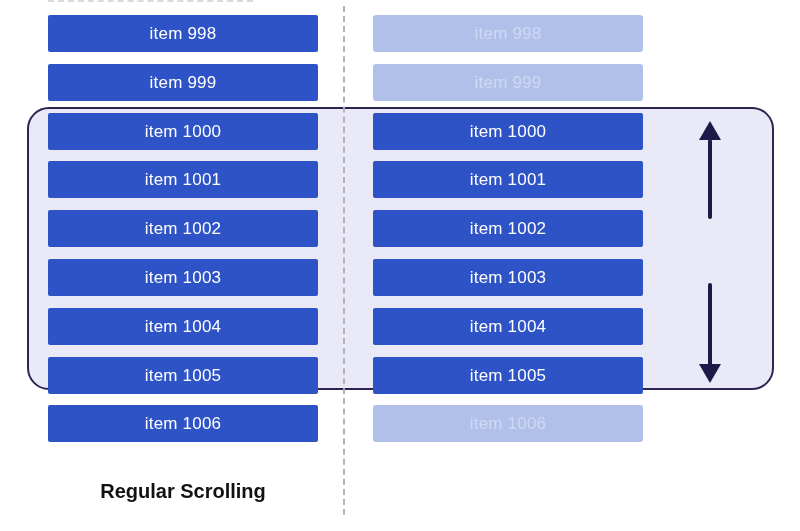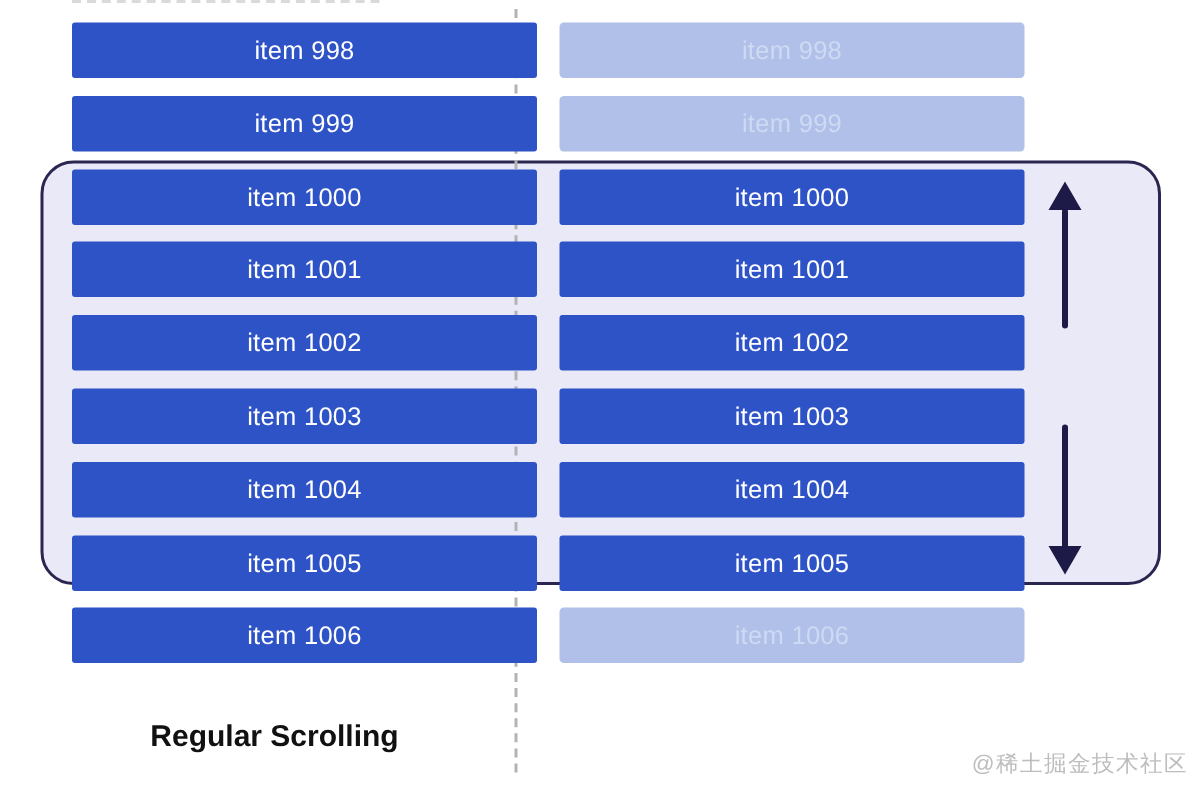--- a/index.html
+++ b/index.html
@@ -14,21 +14,21 @@
   }
   .divider {
     position:absolute; left:343px; top:6px; height:509px; width:0;
     border-left:2px dashed var(--divider);
   }
   .artifact {
     position:absolute; left:48px; top:0; width:205px; height:0;
     border-top:2px dashed #d2d2d2; opacity:.8;
   }
   .bar {
-    position:absolute; width:310px; height:37px; border-radius:2px;
+    position:absolute; width:270px; height:37px; border-radius:2px;
     background:var(--bar-blue); color:var(--bar-text);
     display:flex; align-items:center; justify-content:center;
     font-size:17px; letter-spacing:.2px;
   }
   .bar.faded { background:var(--bar-faded); color:var(--bar-faded-text); border-radius:3px; }
   .col-title {
     position:absolute; top:480px; width:270px; text-align:center;
     font-weight:bold; font-size:20px; color:var(--title-text);
   }
   .col-title.left  { left:48px; }
@@ -83,14 +83,13 @@
       <div class="bar faded" style="left: 373px; top: 405px;">item 1006</div>
     </div>
 
   <div class="arrowhead up"></div>
   <div class="arrow-line top"></div>
   <div class="arrow-line bottom"></div>
   <div class="arrowhead down"></div>
 
   <div class="col-title left">Regular Scrolling</div>
 
-  <div class="watermark">@稀土掘金技术社区</div>
 </div>
 
 </body></html>

